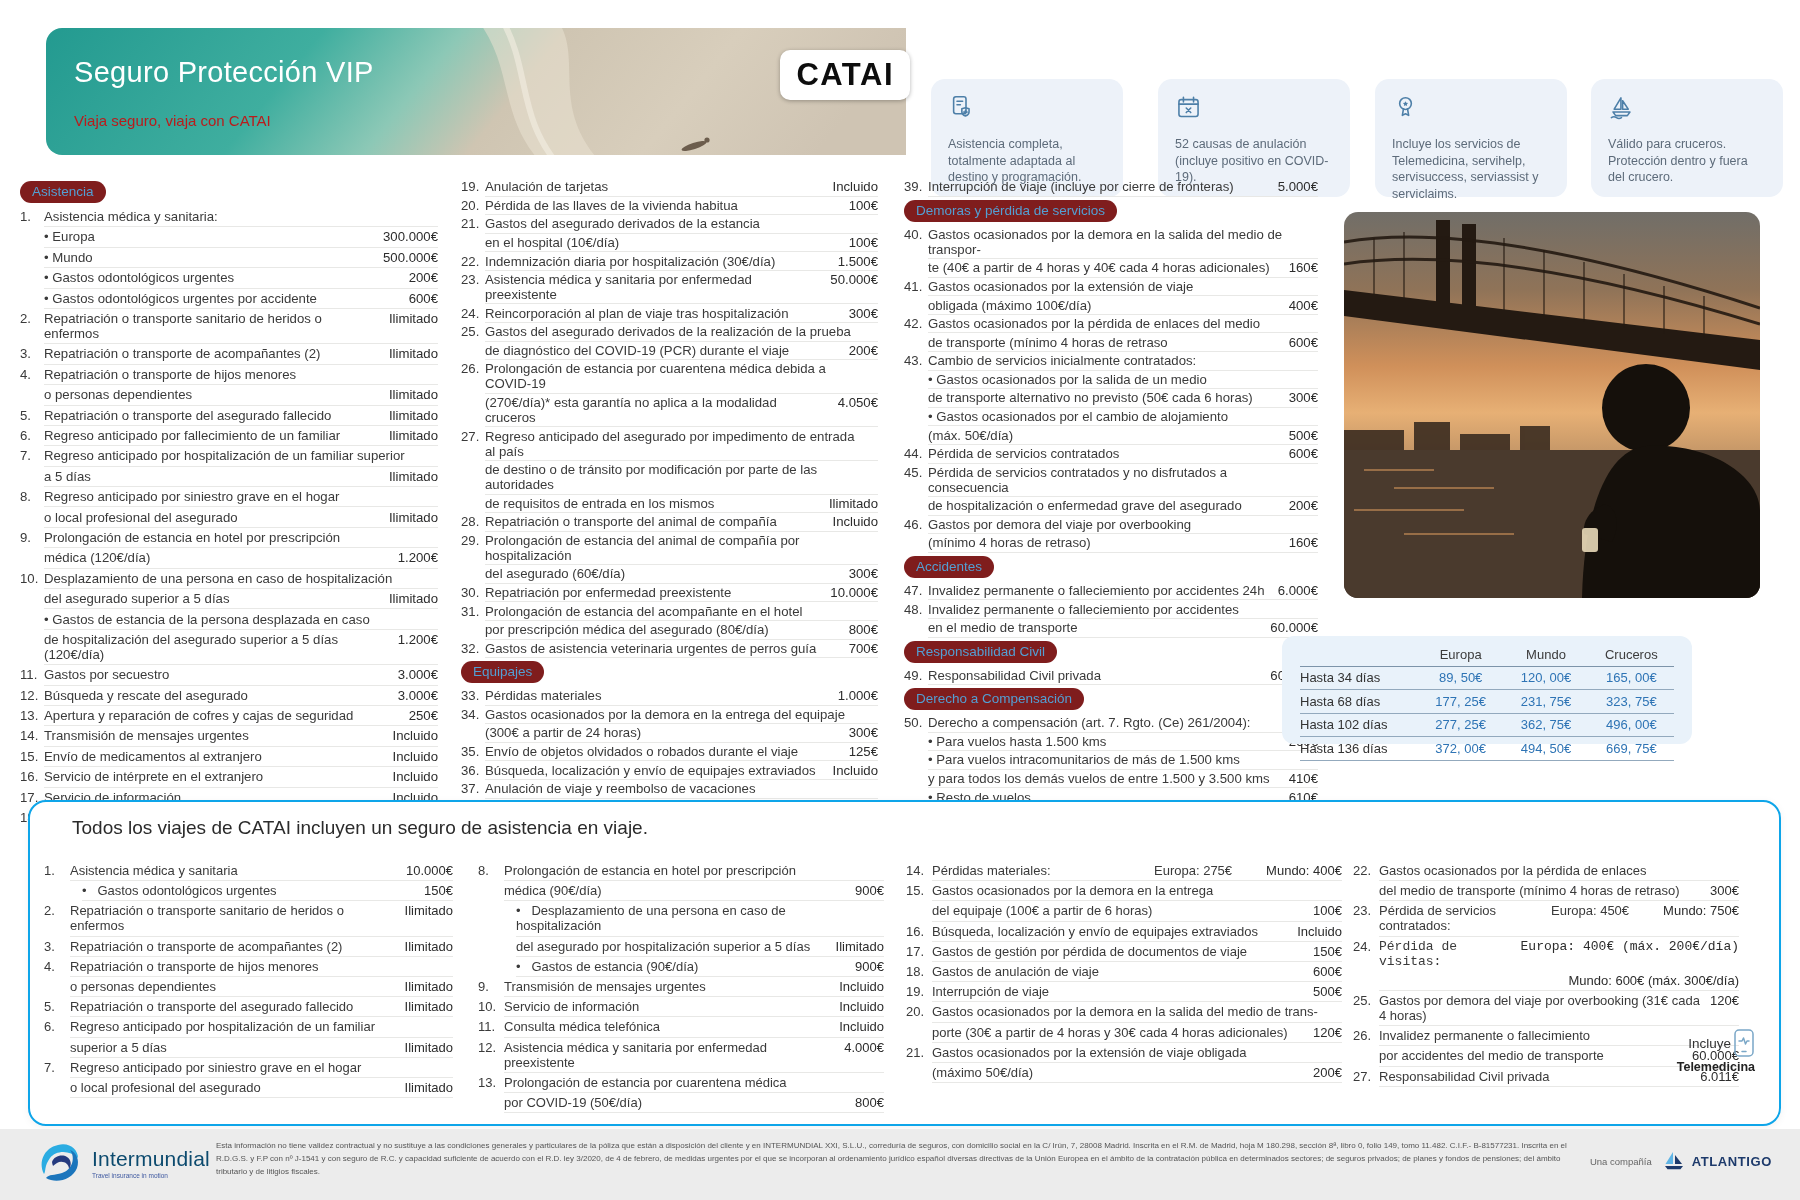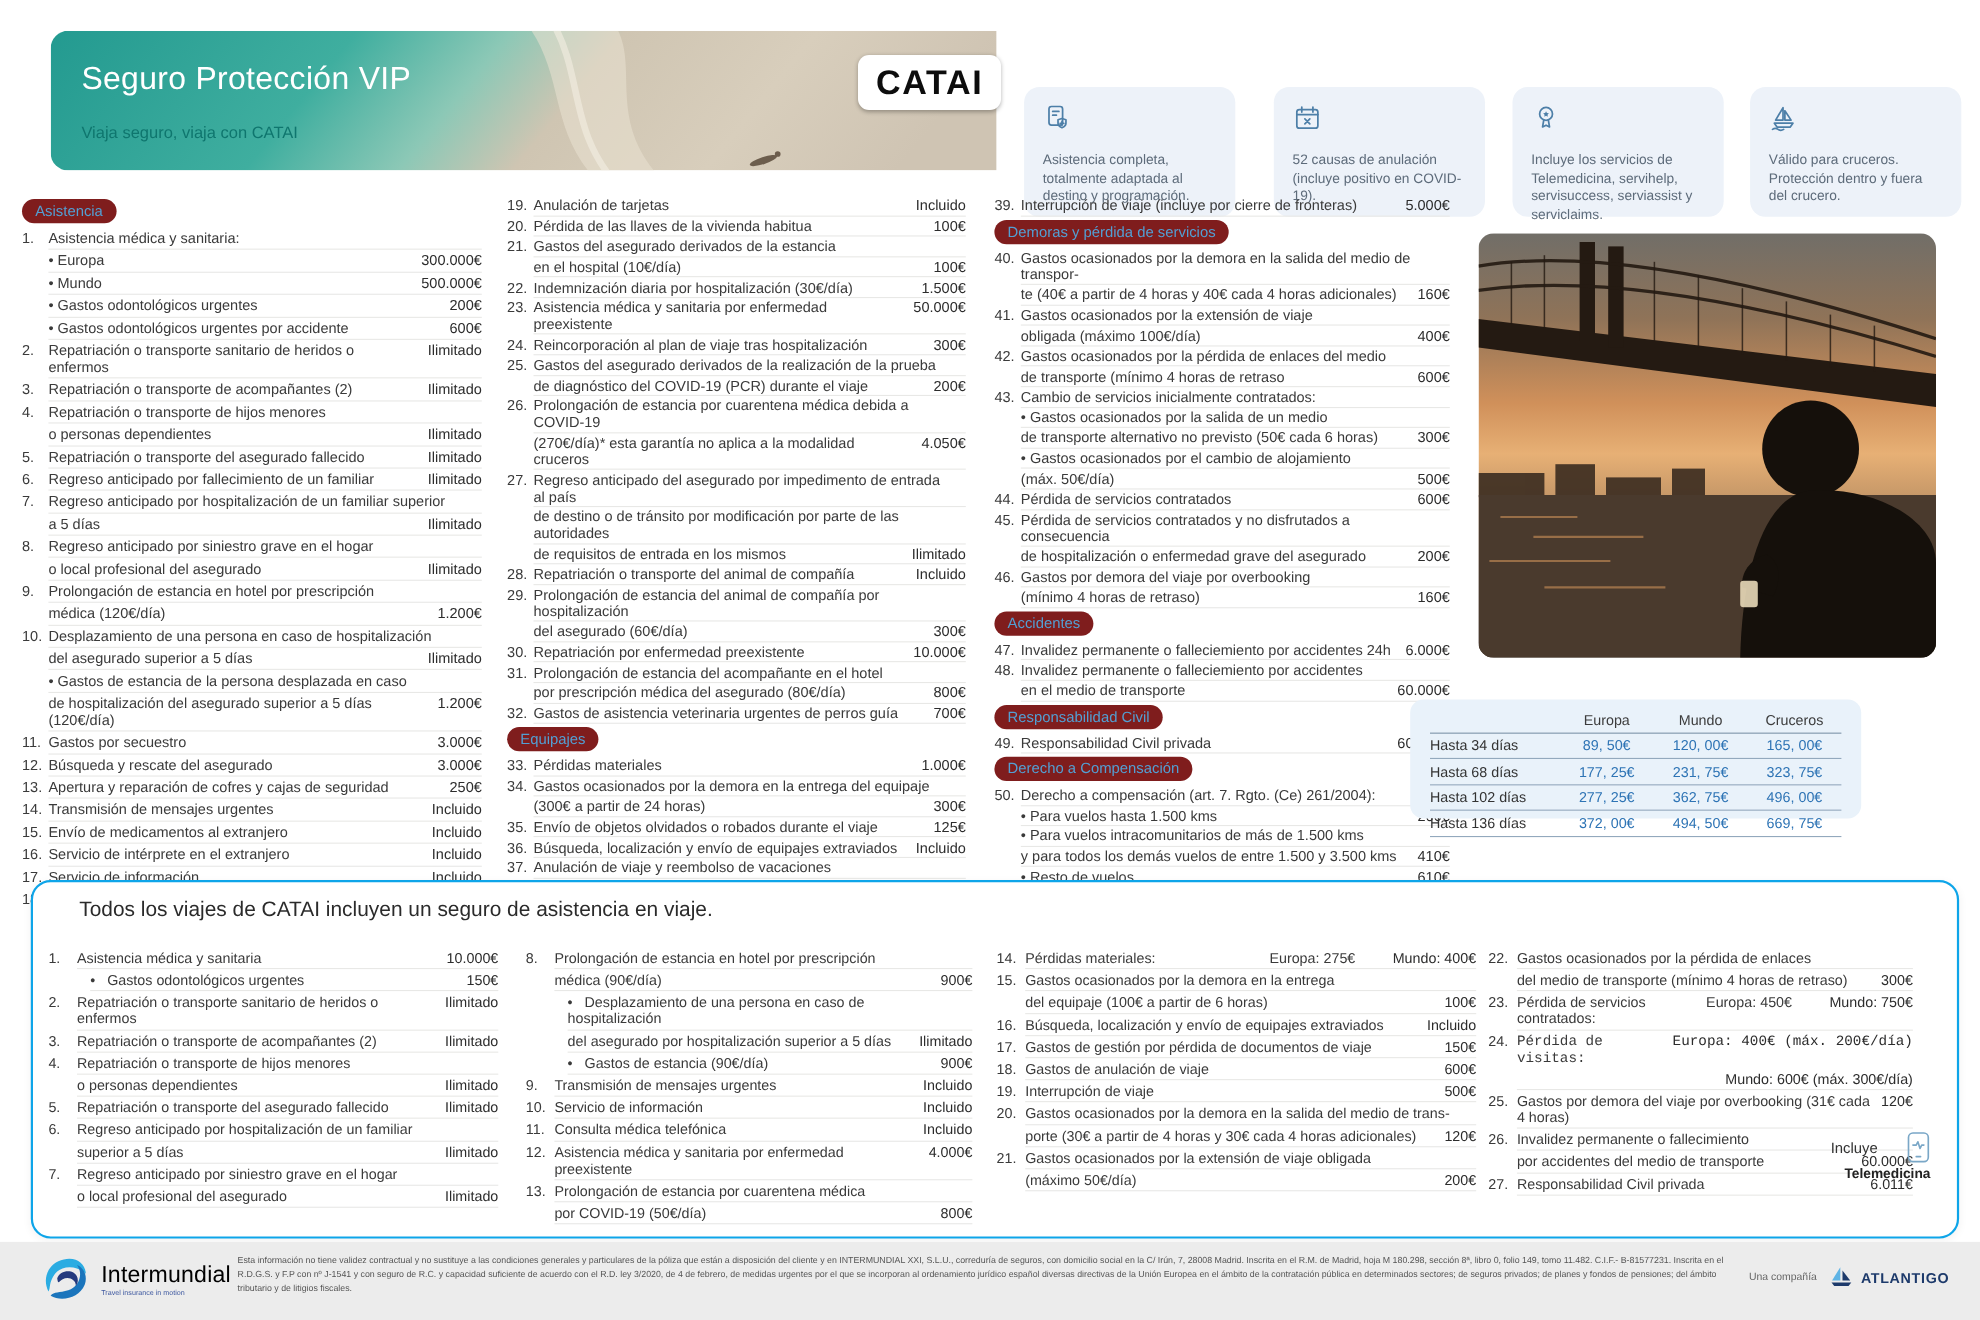--- a/index.html
+++ b/index.html
@@ -2,21 +2,21 @@
 <html><head>
 <meta charset="utf-8">
 <style>
   html,body{margin:0;padding:0;background:#fff;}
   .page{position:relative;width:1800px;height:1200px;background:#fff;overflow:hidden;
         font-family:"Liberation Sans",sans-serif;color:#3a3a3a;}
   
   .hero{position:absolute;left:46px;top:28px;width:860px;height:127px;border-radius:16px;overflow:hidden;padding-left:38px;}
   .hero svg{position:absolute;left:0;top:0;}
   .hero-title{position:absolute;left:28px;top:28px;font-size:29px;color:#fff;font-weight:400;letter-spacing:.3px;}
-  .hero-sub{position:absolute;left:28px;top:84px;font-size:15px;color:#0f766e;}
+  .hero-sub{position:absolute;left:28px;top:84px;font-size:15px;color:#b91c1c;}
   .catai-box{position:absolute;right:34px;top:22px;background:#fff;border-radius:10px;padding:7px 16px;
              font-size:31px;font-weight:700;color:#0d0d0d;letter-spacing:1.5px;box-shadow:0 1px 4px rgba(0,0,0,.3);}
   
   .feature-card{position:absolute;top:35px;height:118px;width:192px;background:#edf2f9;border-radius:14px;
                 padding:15px 17px;box-sizing:border-box;margin-top:44px;}
   .fc1{left:931px}.fc2{left:1158px}.fc3{left:1375px}.fc4{left:1591px}
   .feature-text{font-size:12.5px;color:#5d6b7a;line-height:1.32;margin-top:11px;}
   .ficon{width:27px;height:27px;}
   
   .col{position:absolute;top:178px;}
@@ -54,28 +54,28 @@
   .bottom-title{position:absolute;left:42px;top:15px;font-size:19px;color:#2b2b2b;}
   .bcol{position:absolute;top:59px;}
   .b1{left:14px;width:409px;}
   .b2{left:448px;width:406px;}
   .b3{left:876px;width:436px;}
   .b4{left:1323px;width:386px;}
   .bcol .crow{font-size:13px;padding:2px 0 2.2px;}
   .bcol .cnum{font-size:13px;width:26px;}
   .citem.ind{padding-left:12px;}
   .telemed{position:absolute;right:24px;top:226px;display:flex;flex-direction:column;align-items:flex-end;}
-  .telemed-row{display:flex;align-items:center;gap:26px;}
+  .telemed-row{display:flex;align-items:center;gap:2px;}
   .telemed-label{font-size:13.5px;color:#333;}
   .telemed-name{font-size:12.5px;font-weight:700;color:#222;margin-top:2px;}
   
   .footer{position:absolute;left:0;top:1129px;width:1800px;height:71px;background:#ececec;}
   .im-logo{position:absolute;left:36px;top:11px;display:flex;align-items:center;gap:10px;}
   .im-text{display:flex;flex-direction:column;}
-  .im-name{font-size:21px;color:#000000;letter-spacing:.2px;text-align:center;}
+  .im-name{font-size:21px;color:#0c4a6e;letter-spacing:.2px;text-align:center;}
   .im-tag{font-size:6.5px;color:#3f59a0;margin-top:1px;}
   .legal{position:absolute;left:216px;top:11px;width:1365px;font-size:8px;color:#555;line-height:1.6;}
   .company{position:absolute;right:28px;top:22px;display:flex;align-items:center;gap:7px;}
   .company-prefix{font-size:9.5px;color:#666;margin-right:4px;}
   .company-name{font-size:13px;font-weight:700;color:#1d3a6b;letter-spacing:.6px;}
 </style>
 </head>
 <body>
 
 <div class="page">

